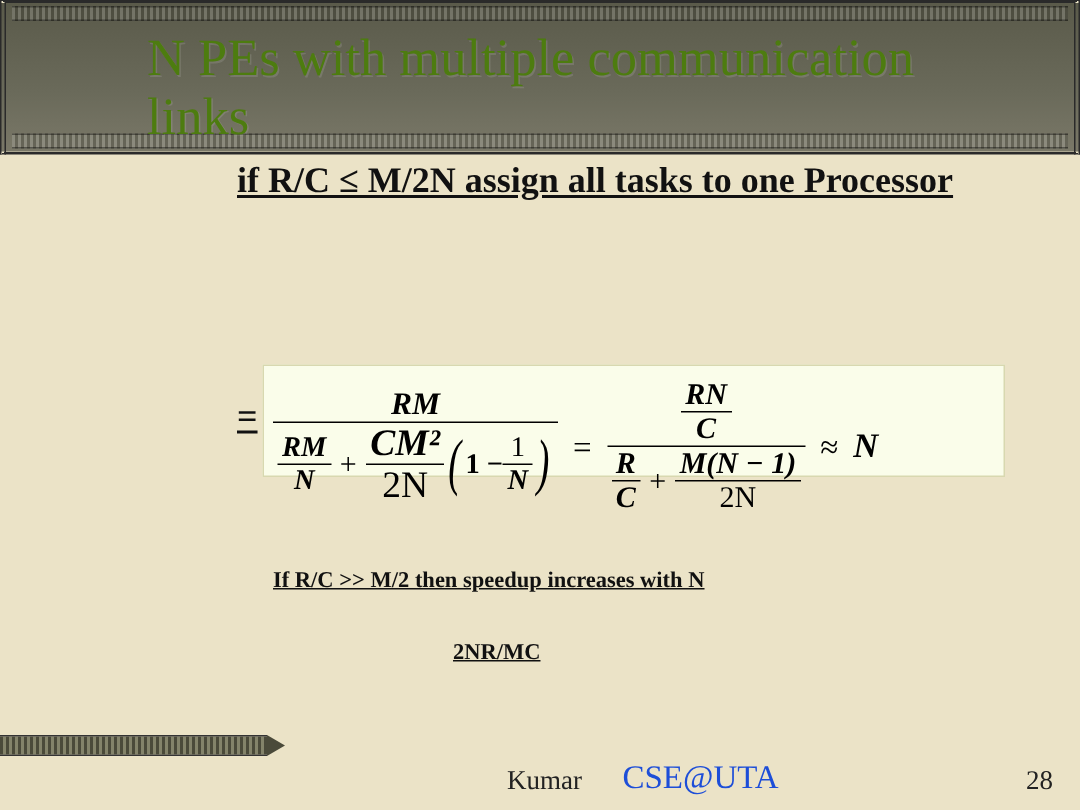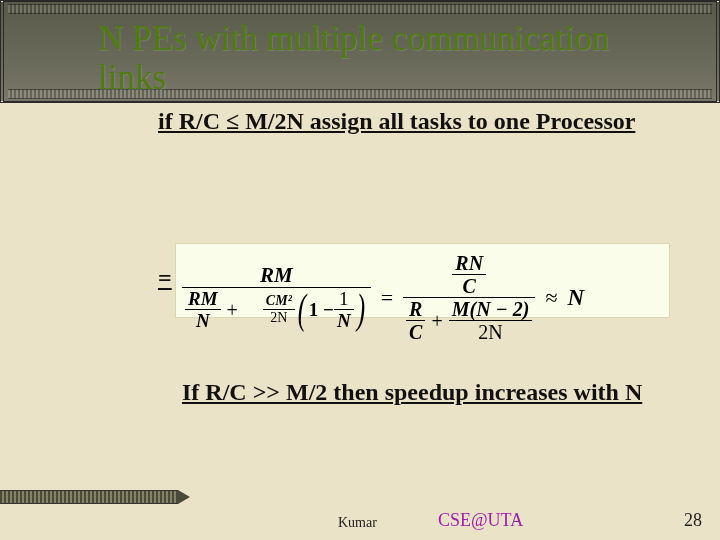--- a/index.html
+++ b/index.html
@@ -46,21 +46,21 @@
     top: 103px;
     left: 0; right: 0; bottom: 0;
   }
   .line {
     position: absolute;
     color: #111;
     font-family: "Times New Roman", serif;
   }
   .bold { font-weight: bold; text-decoration: underline; }
   .f24 { font-size: 24px; }
-  .f21 { font-size: 24px; }
+  .f21 { font-size: 15px; }
   .footer-strip {
     position: absolute;
     left: 0;
     bottom: 36px;
     width: 178px;
     height: 14px;
     background: repeating-linear-gradient(90deg, #4a4a3a 0 2px, #83836a 2px 4px);
     border-top: 1px solid #333;
     border-bottom: 1px solid #333;
   }
@@ -70,29 +70,29 @@
     bottom: 36px;
     width: 0; height: 0;
     border-top: 7px solid transparent;
     border-bottom: 7px solid transparent;
     border-left: 12px solid #4a4a3a;
   }
   .footer-author {
     position: absolute;
     bottom: 9px;
     left: 338px;
-    font-size: 14px;
+    font-size: 18px;
     color: #222;
   }
   .footer-course {
     position: absolute;
     bottom: 9px;
-    left: 438px;
-    font-size: 18px;
-    color: #a21caf;
+    left: 415px;
+    font-size: 22px;
+    color: #1d4ed8;
   }
   .page-num {
     position: absolute;
     bottom: 9px;
     right: 18px;
     font-size: 18px;
     color: #222;
   }
   .formula-box {
     position: absolute;
@@ -161,21 +161,21 @@
 
   <div class="formula-row" style="left:182px; top:150px;">
     <span class="frac">
       <span class="num"><span class="it">RM</span></span>
       <span class="den" style="font-size:0;">
         <span class="frac" style="font-size:19px;">
           <span class="num it">RM</span>
           <span class="den it">N</span>
         </span>
         <span class="op" style="font-size:20px;">+</span>
-        <span class="frac" style="font-size:14px;margin-left:19px;">
+        <span class="frac" style="font-size:25px;">
           <span class="num it">CM²</span>
           <span class="den nonit" style="font-weight:normal;">2N</span>
         </span>
         <span class="paren">(</span>
         <span style="font-size:19px; font-style:normal; vertical-align:middle;">1 −</span>
         <span class="frac" style="font-size:19px;">
           <span class="num nonit" style="font-weight:normal;">1</span>
           <span class="den it">N</span>
         </span>
         <span class="paren">)</span>
@@ -190,30 +190,31 @@
           <span class="den it">C</span>
         </span>
       </span>
       <span class="den" style="font-size:0;">
         <span class="frac" style="font-size:20px;">
           <span class="num it">R</span>
           <span class="den it">C</span>
         </span>
         <span class="op" style="font-size:20px;">+</span>
         <span class="frac" style="font-size:20px;">
-          <span class="num it">M(N − 2)</span>
+          <span class="num it">M(N − 1)</span>
           <span class="den nonit" style="font-weight:normal;">2N</span>
         </span>
       </span>
     </span>
     <span class="op">≈</span>
     <span class="it" style="font-size:23px; vertical-align:middle;">N</span>
   </div>
 
   <div class="line bold f21" style="left:182px; top:276px;">If R/C &gt;&gt; M/2 then speedup increases with N</div>
+  <div class="line bold f21" style="left:302px; top:324px;">2NR/MC</div>
 
 </div>
 
 <div class="footer-strip"></div>
 <div class="footer-tip"></div>
 
 <div class="footer-author">Kumar</div>
 <div class="footer-course">CSE@UTA</div>
 <div class="page-num">28</div>
 

